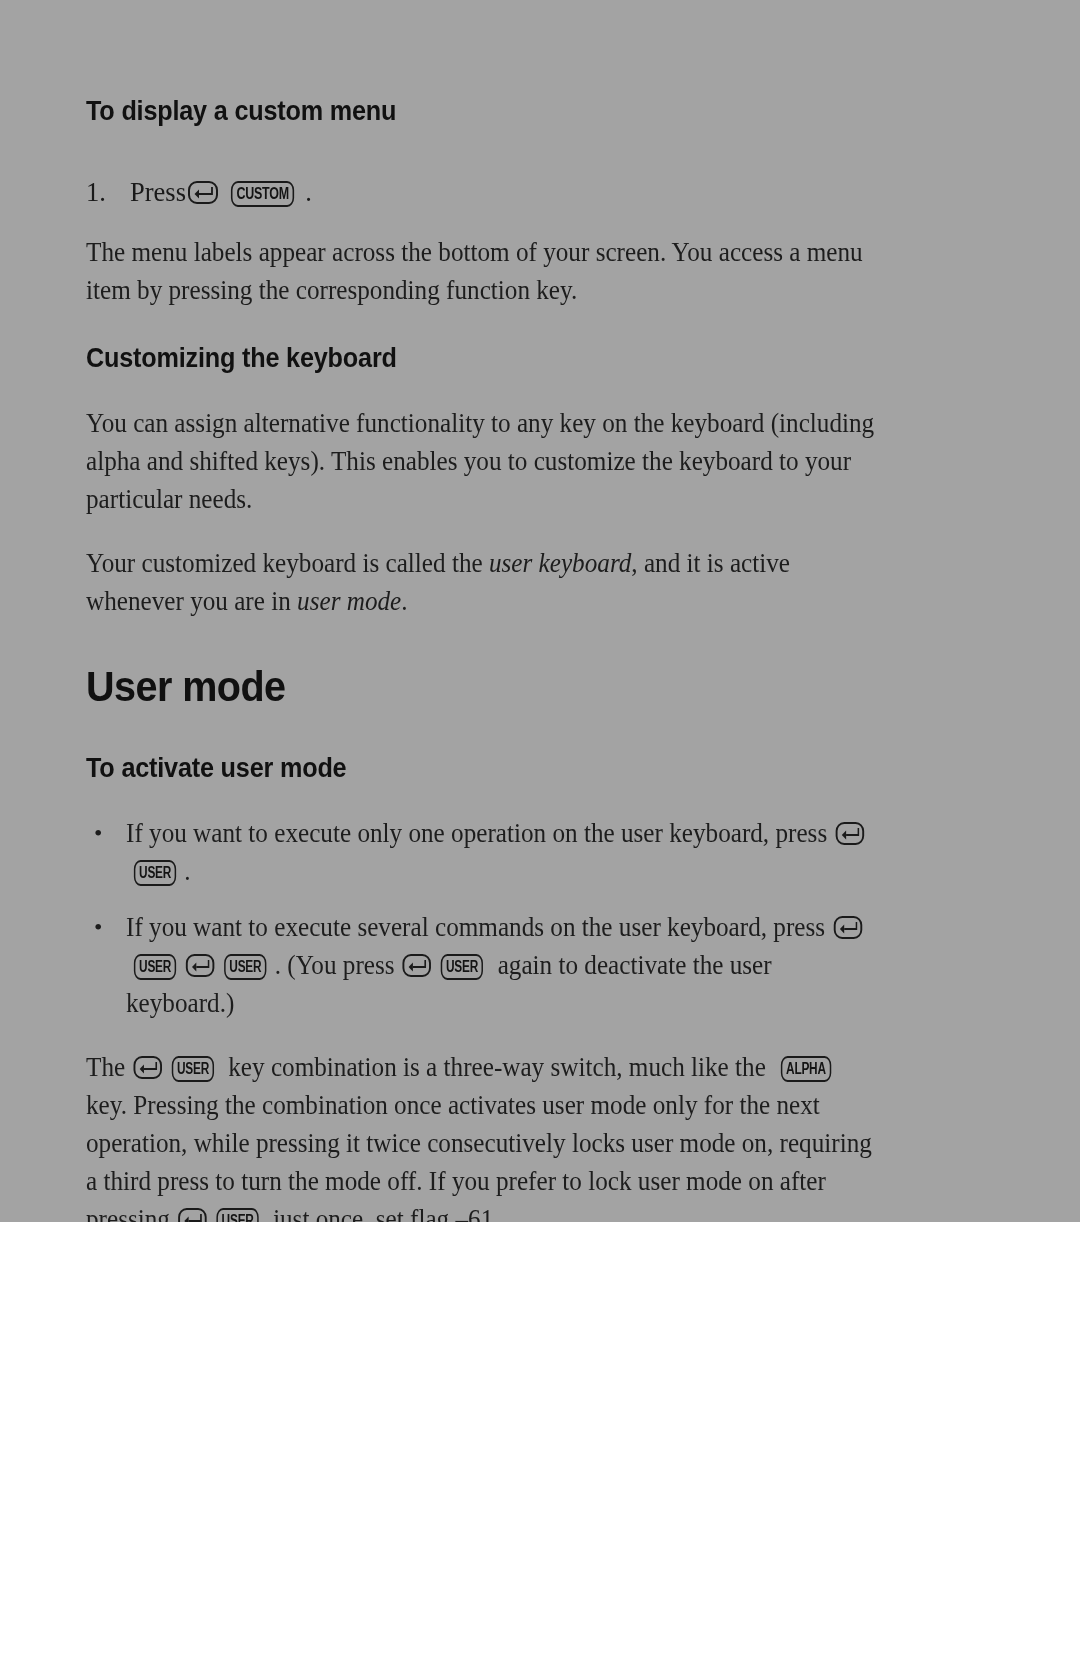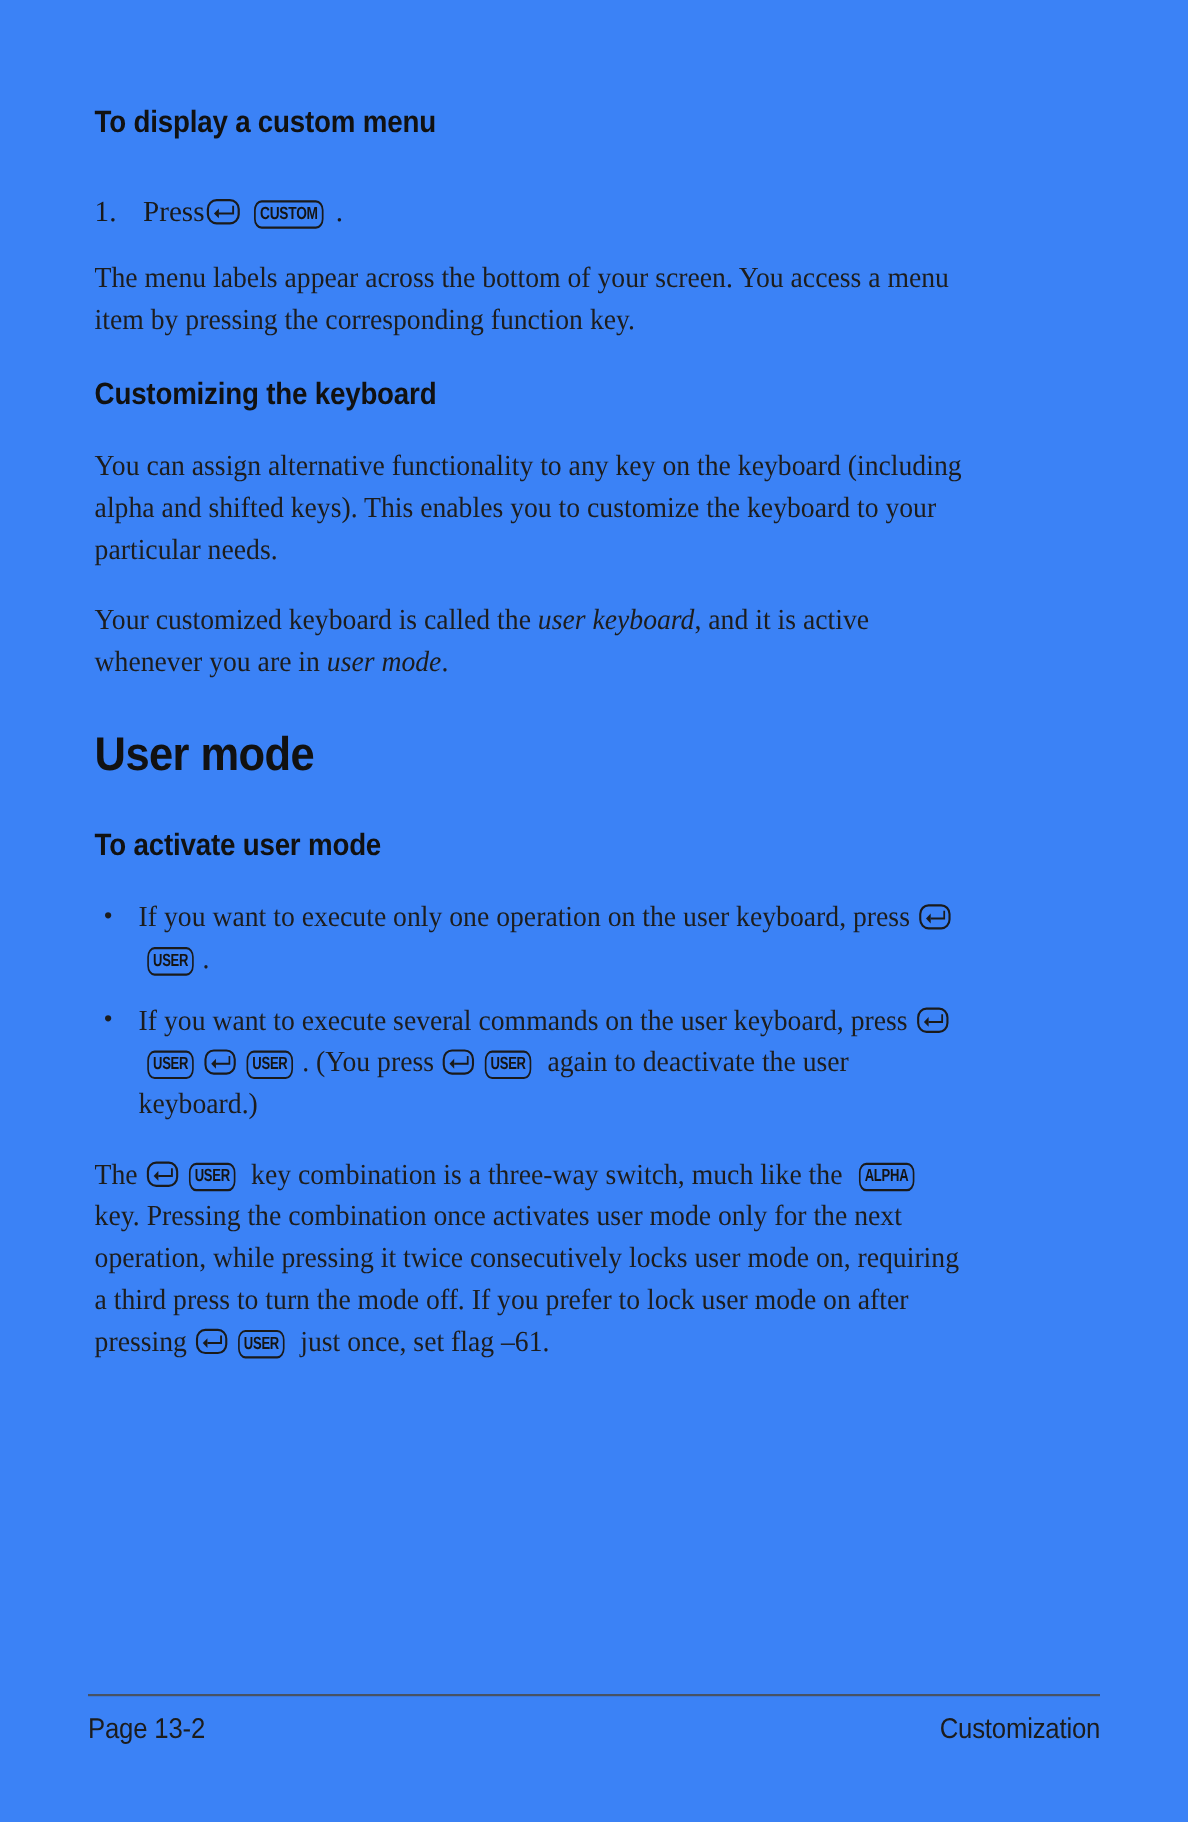--- a/index.html
+++ b/index.html
@@ -3,22 +3,22 @@
 <meta charset="utf-8">
 <style>
   html, body {
     margin: 0;
     padding: 0;
     background: #ffffff;
   }
   .page {
     position: relative;
     width: 1080px;
-    height: 1656px;
-    background: #3b82f6;
+    height: 1222px;
+    background: #a3a3a3;
     overflow: hidden;
     font-family: "Liberation Serif", "DejaVu Serif", serif;
     color: #1a1a1a;
   }
   .content {
     position: absolute;
     left: 86px;
     top: 0;
     width: 832px;
   }

